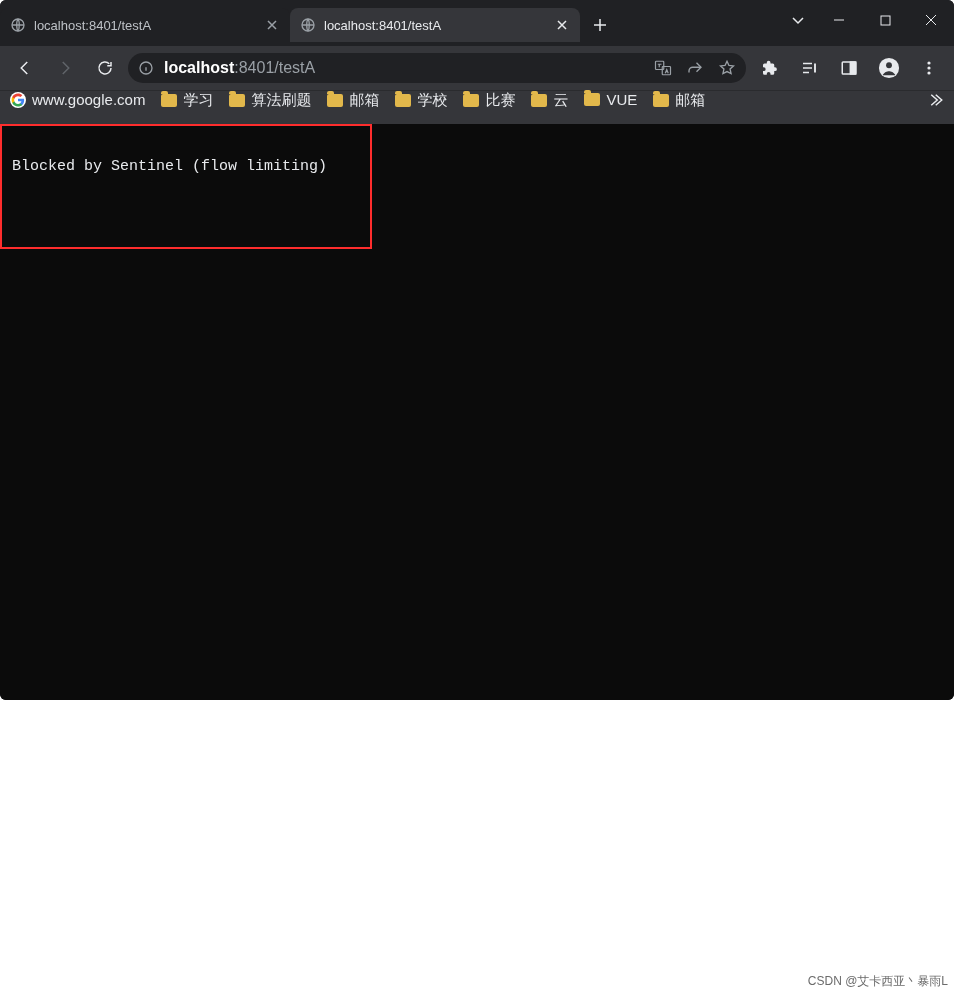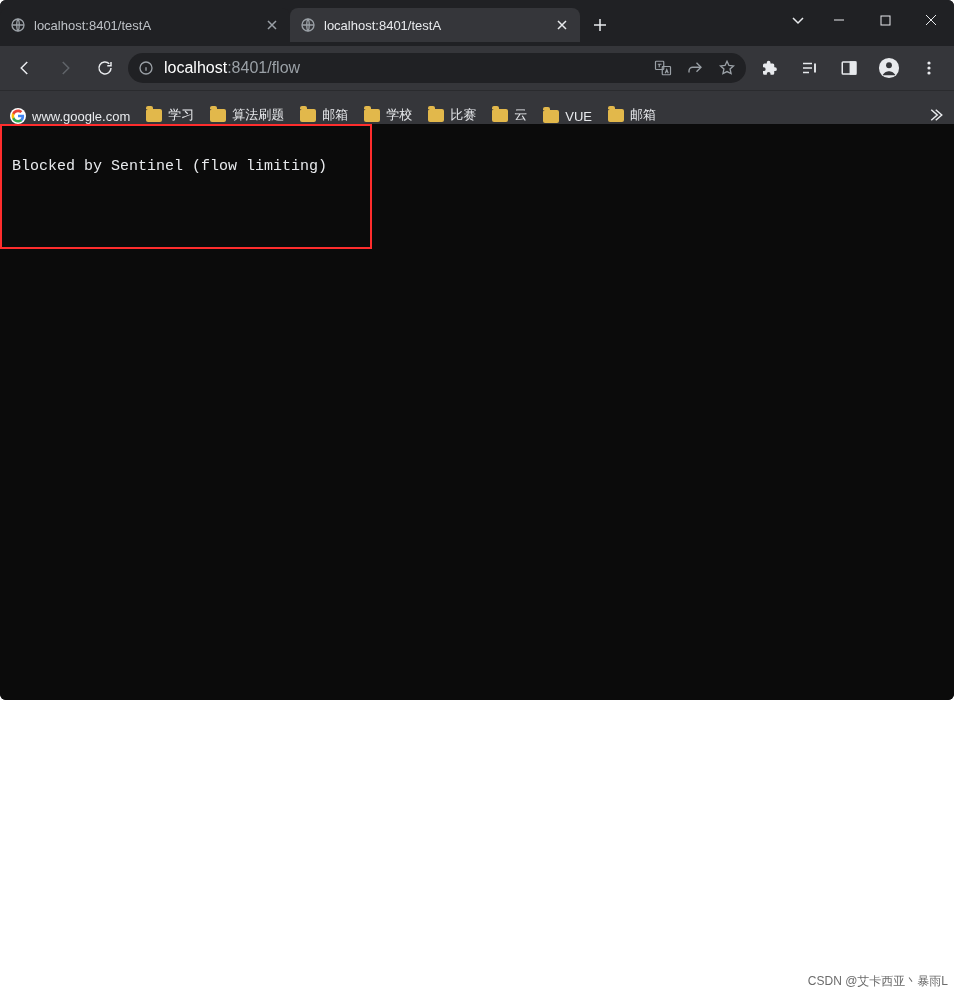--- a/index.html
+++ b/index.html
@@ -88,38 +88,38 @@
     background: #202124;
     border-radius: 15px;
     display: flex;
     align-items: center;
     padding: 0 10px;
     gap: 8px;
     color: #e8eaed;
     font-size: 16px;
   }
   .omnibox .info-icon { color:#9aa0a6; flex:0 0 18px; display:flex; }
-  .omnibox .url-host { color:#fff; font-weight:400; }
+  .omnibox .url-host { color:#fff; font-weight:700; }
   .omnibox .url-rest { color:#9aa0a6; }
   .omnibox-actions {
     margin-left:auto; display:flex; align-items:center; gap:14px; color:#9aa0a6;
   }
   .toolbar-icon {
     width: 34px; height:34px; display:flex; align-items:center; justify-content:center;
     color:#e8eaed;
   }
   
   .bookmarks-row {
     height: 34px;
     background: #35363a;
     border-top: 1px solid #2a2b2e;
-    display:flex; align-items:flex-end;
+    display:flex; align-items:flex-start;
     padding: 0 10px;
     gap: 16px;
-    font-size: 13px;
+    font-size: 15px;
     color:#e8eaed;
   }
   .bm-item { display:flex; align-items:center; gap:6px; white-space:nowrap; }
   .bm-folder {
     width:16px; height:13px; background:#e2b84b; border-radius:2px; position:relative;
   }
   .bm-folder::before {
     content:""; position:absolute; top:-3px; left:0; width:7px; height:3px;
     background:#e2b84b; border-radius:2px 2px 0 0;
   }
@@ -236,21 +236,21 @@
     </div>
 
     <div class="omnibox">
       <span class="info-icon">
         <svg width="16" height="16" viewBox="0 0 24 24" stroke="#9aa0a6" stroke-width="2" fill="none">
           <circle cx="12" cy="12" r="9"></circle>
             <path d="M12 8h.01M12 11v5"></path>
         </svg>
       </span>
       <span>
-        <span class="url-host">localhost</span><span class="url-rest">:8401/flow</span>
+        <span class="url-host">localhost</span><span class="url-rest">:8401/testA</span>
       </span>
       <span class="omnibox-actions">
         <span>
           <svg width="18" height="18" viewBox="0 0 24 24" stroke="#9aa0a6" stroke-width="1.6" fill="none">
             <rect x="2" y="3" width="11" height="11" rx="1"></rect>
               <rect x="11" y="10" width="11" height="11" rx="1"></rect>
             <path d="M5 7h5M7 7v4M15 19l2-5 2 5M15.7 17h2.6"></path>
           </svg>
         </span>
         <span>

